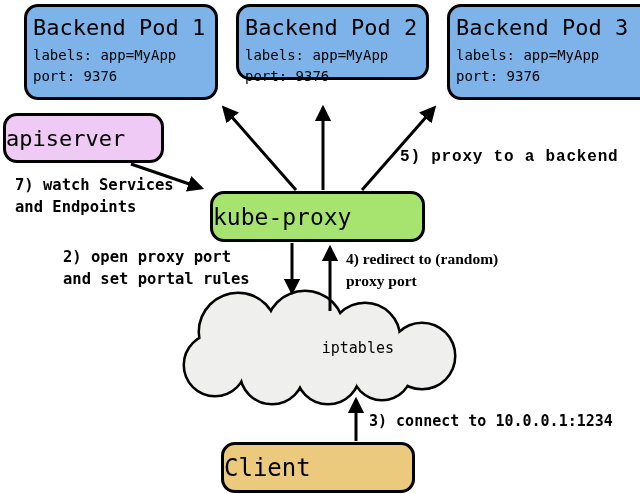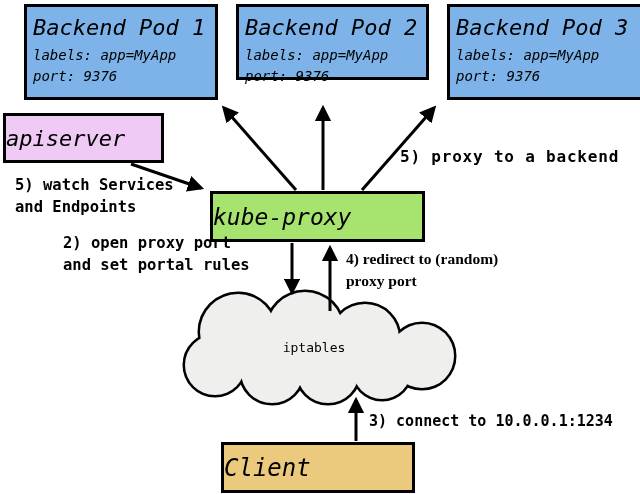--- a/index.html
+++ b/index.html
@@ -2,43 +2,43 @@
 <html style="--pod-fill: #7db3e8; --apiserver-fill: #eecaf5; --kube-proxy-fill: #a7e46f; --client-fill: #ecca7d; --cloud-fill: #efefed; --line: #000000;"><head>
 <meta charset="utf-8">
 <style>
   html,body{margin:0;padding:0;background:#fff;}
   .stage{
     position:relative;width:640px;height:494px;background:#fff;overflow:hidden;
     font-family:"DejaVu Sans Mono","Liberation Mono",monospace;color:#000;
   }
   .layer{position:absolute;left:0;top:0;width:640px;height:494px;}
   svg.layer{z-index:1;}
-  .box{position:absolute;box-sizing:border-box;border:3px solid #000;border-radius:0;z-index:2;font-style:italic;}
+  .box{position:absolute;box-sizing:border-box;border:3px solid #000;border-radius:14px;z-index:2;}
   .pod{background:var(--pod-fill,#7db3e8);padding:8px 4px 0 6px;}
   .pod-title{font-size:22px;line-height:26px;margin-bottom:4px;white-space:nowrap;}
   .pod-line{font-size:14px;line-height:21px;white-space:nowrap;}
   .pod1{left:24px;top:4px;width:194px;height:96px;}
   .pod2{left:236px;top:4px;width:193px;height:76px;}
   .pod3{left:447px;top:4px;width:228px;height:96px;}
   .centered{display:flex;align-items:center;justify-content:flex-start;}
   .apiserver{left:3px;top:113px;width:161px;height:50px;background:var(--apiserver-fill,#eecaf5);font-size:22px;}
   .kubeproxy{left:210px;top:191px;width:215px;height:51px;background:var(--kube-proxy-fill,#a7e46f);font-size:23px;}
   .client{left:221px;top:442px;width:194px;height:51px;background:var(--client-fill,#ecca7d);font-size:24px;}
   .step{
     position:absolute;z-index:3;font-weight:bold;font-size:15.5px;line-height:22px;
     white-space:pre-line;
   }
   .step1{left:15px;top:174px;}
-  .step2{left:63px;top:232px;}
+  .step2{left:63px;top:246px;}
   .step3{left:369px;top:410px;white-space:nowrap;font-size:15px;}
   .step4{left:346px;top:248px;font-family:Liberation Serif, serif;}
-  .step5{left:400px;top:146px;white-space:nowrap;font-size:16px;letter-spacing:.8px;}
+  .step5{left:400px;top:146px;white-space:nowrap;font-size:16px;letter-spacing:.8px;font-family:Liberation Mono, monospace;}
   .iptables-label{
-    position:absolute;z-index:3;left:234px;top:339px;width:160px;text-align:center;
-    font-size:13px;line-height:18px;
+    position:absolute;z-index:3;left:234px;top:339px;width:160px;text-align:right;
+    font-size:15px;line-height:18px;
   }
   .cloud-stroke{fill:var(--cloud-fill,#efefed);stroke:#000;stroke-width:5;}
   .cloud-fill{fill:var(--cloud-fill,#efefed);stroke:none;}
   .arrow{stroke:#000;stroke-width:3;fill:none;}
 </style>
 </head>
 <body>
 
 <div class="stage">
 
@@ -106,21 +106,21 @@
   <div class="box centered kubeproxy">
     <span>kube-proxy</span>
   </div>
 
   <div class="box centered client">
     <span>Client</span>
   </div>
 
   <div class="iptables-label">iptables</div>
 
-  <div class="step step1">5) watch Services
+  <div class="step step1">7) watch Services
 and Endpoints</div>
   <div class="step step2">2) open proxy port
 and set portal rules</div>
   <div class="step step3">3) connect to 10.0.0.1:1234</div>
   <div class="step step4">4) redirect to (random)
 proxy port</div>
   <div class="step step5">5) proxy to a backend</div>
 
 </div>
 

